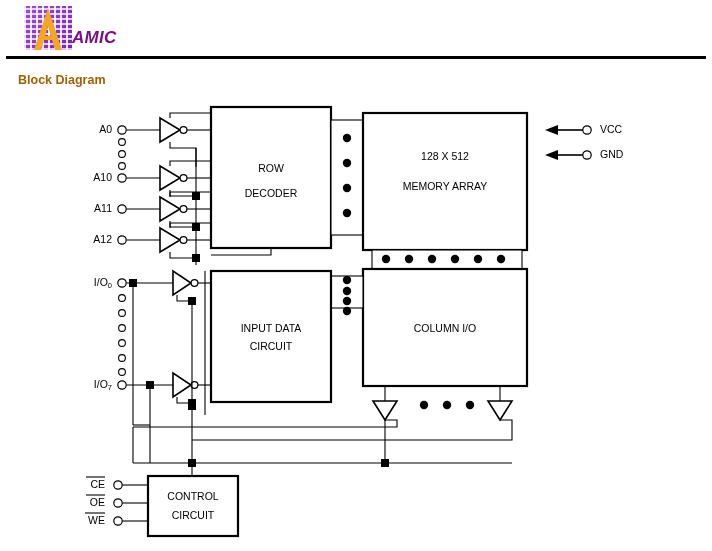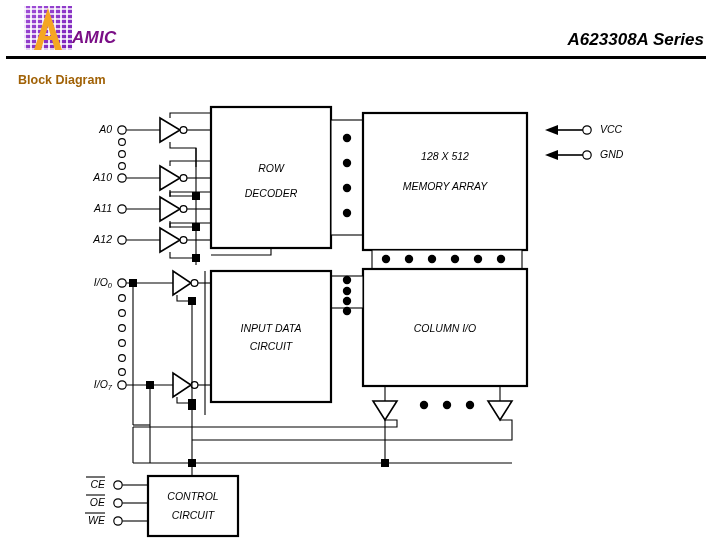--- a/index.html
+++ b/index.html
@@ -83,21 +83,20 @@
     color: #a16207;
     white-space: nowrap;
   }
 
   
   #diagram-canvas {
     position: absolute;
     left: 0; top: 95px;
     width: 616px;
     height: 456px;
-    font-style: italic;
   }
   #diagram-svg { display: block; }
 
   .blk-rect {
     fill: #ffffff;
     stroke: #000000;
     stroke-width: 2.2;
   }
   .thin-rect {
     fill: #ffffff;
@@ -172,21 +171,20 @@
 
   <div id="logo-block">
     <div id="logo-tile"></div>
     <svg id="logo-a" viewBox="0 0 48 46">
       <path d="M24 2 L38 44 L31 44 L24 20 L17 44 L10 44 Z" fill="#f5a623"></path>
       <rect x="17" y="30" width="14" height="4" fill="#f5a623"></rect>
     </svg>
   </div>
 
   <div id="brand-name">AMIC</div>
-  <div id="series-title">A623308A Series</div>
   <div id="header-rule"></div>
 </div>
 
 <div id="section-title">Block Diagram</div>
 
 <div id="diagram-canvas">
 <svg id="diagram-svg" width="712" height="456" viewBox="0 0 712 456" xmlns="http://www.w3.org/2000/svg">
 
   <g>
 

